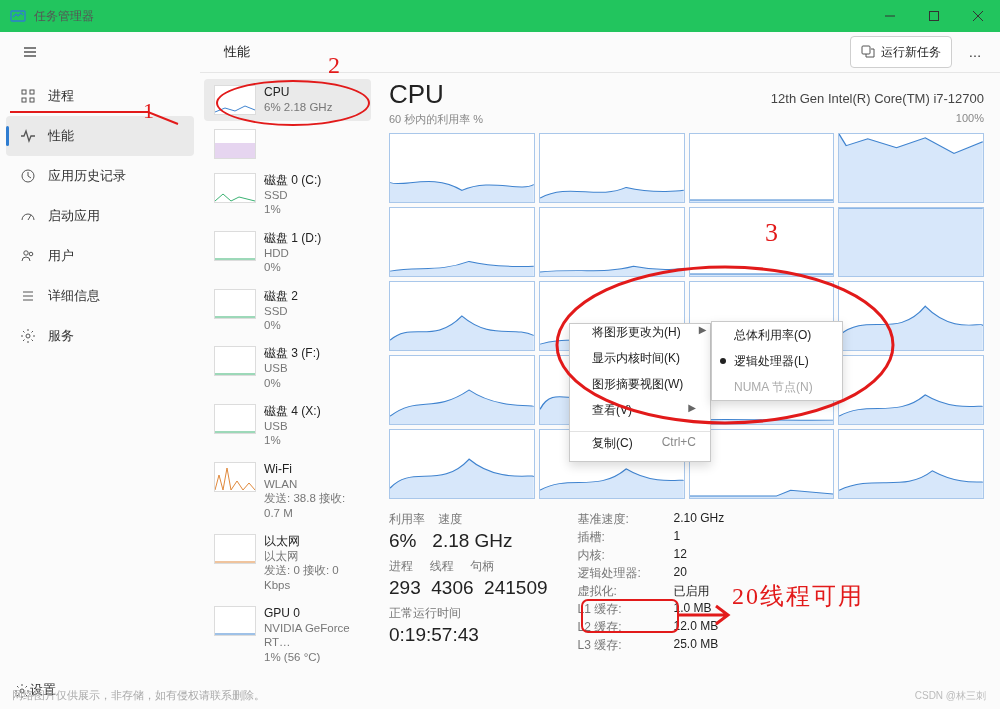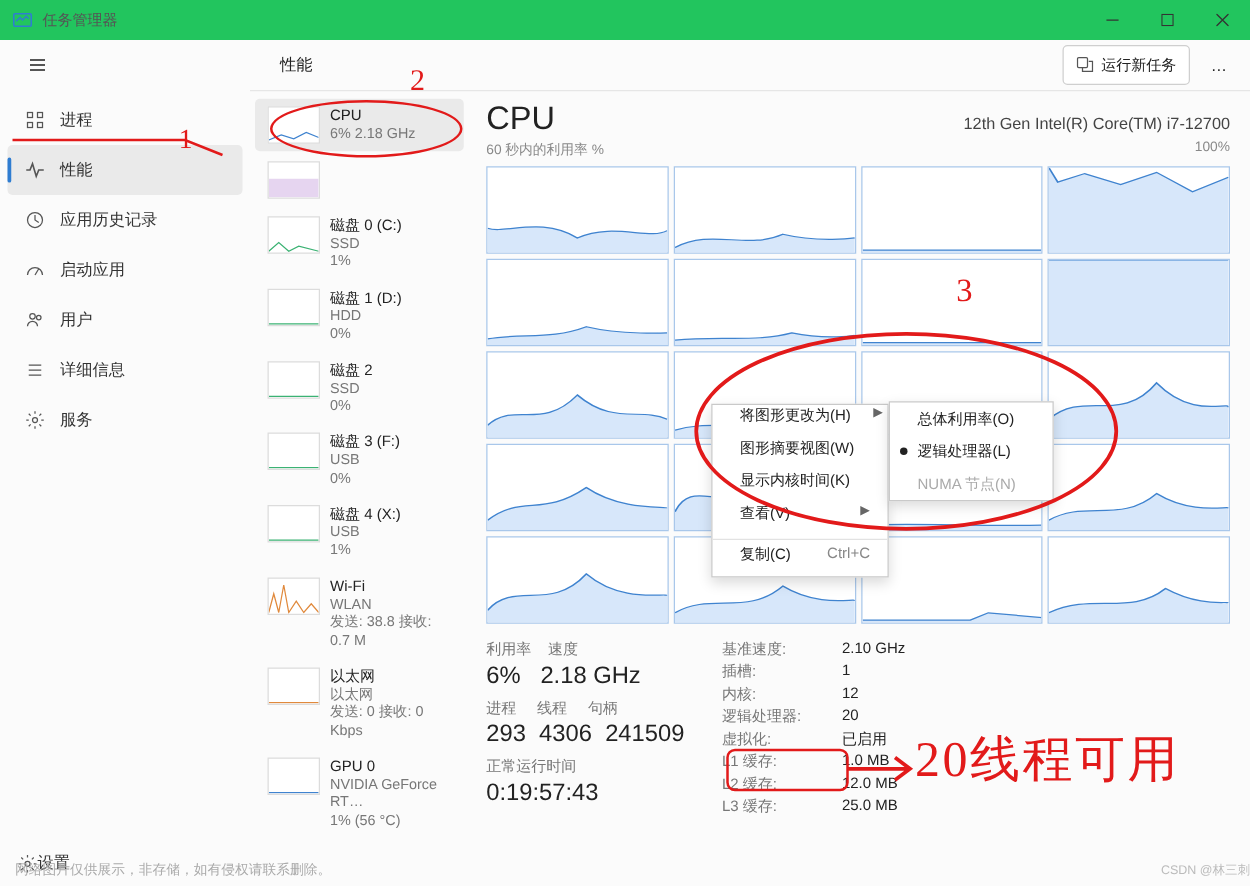--- a/index.html
+++ b/index.html
@@ -53,21 +53,21 @@
   .ctx-menu .arrow{color:#666;font-size:10px;margin-left:18px}
   .submenu{position:absolute;background:#fff;border:1px solid #c9c9c9;box-shadow:0 4px 10px rgba(0,0,0,.15);font-size:12px}
   .submenu .row{height:26px;display:flex;align-items:center;padding:0 16px 0 22px;white-space:nowrap;position:relative}
   .submenu .row.sel::before{content:"";position:absolute;left:8px;top:10px;width:6px;height:6px;border-radius:50%;background:#222}
   .submenu .row.dis{color:#aaa}
   
   .anno{position:absolute;pointer-events:none}
   .red{color:#e21a1a;font-family:"SimSun",serif}
   .red-circle{border:2px solid #e21a1a;border-radius:50%;position:absolute}
   .footer-note{position:absolute;left:12px;bottom:6px;font-size:11px;color:#aaa}
-  .watermark{position:absolute;right:0;bottom:6px;font-size:10px;color:#bbb}
+  .watermark{position:absolute;right:14px;bottom:6px;font-size:10px;color:#bbb}
 </style>
 </head>
 <body>
 
 <div class="window">
 
   <div class="titlebar">
     <span class="app-icon">
       <svg viewBox="0 0 16 16">
           <rect x="1" y="3" width="14" height="10" rx="1" fill="none" stroke="#2f7dd1" stroke-width="1.3"></rect>
@@ -472,24 +472,24 @@
               <div>25.0 MB</div>
             </div>
         </div>
 
         <div class="ctx-menu" style="left:194px;top:250px;width:140px" id="ctx">
             <div class="row">
               <span>将图形更改为(H)</span>
               <span class="arrow">▶</span>
             </div>
             <div class="row">
+              <span>显示内核时间(K)</span>
+            </div>
+            <div class="row">
               <span>图形摘要视图(W)</span>
-            </div>
-            <div class="row">
-              <span>显示内核时间(K)</span>
             </div>
             <div class="row">
               <span>查看(V)</span>
               <span class="arrow">▶</span>
             </div>
             <div class="sep"></div>
             <div class="row">
               <span>复制(C)</span>
               <span style="color: rgb(136, 136, 136); margin-left: 18px;">Ctrl+C</span>
             </div>
@@ -512,17 +512,17 @@
   <div class="anno red" style="left:765px;top:218px;font-size:26px">3</div>
   <svg class="anno" style="left:555px;top:265px" width="360" height="170">
       <ellipse cx="170" cy="80" rx="168" ry="78" fill="none" stroke="#e21a1a" stroke-width="3"></ellipse>
     </svg>
   <svg class="anno" style="left:580px;top:598px" width="100" height="36">
       <rect x="2" y="2" width="96" height="32" rx="6" fill="none" stroke="#e21a1a" stroke-width="2"></rect>
     </svg>
   <svg class="anno" style="left:676px;top:600px" width="60" height="30">
       <path d="M2 15 H50 M40 6 L52 15 L40 24" fill="none" stroke="#e21a1a" stroke-width="3"></path>
     </svg>
-  <div class="anno red" style="left:732px;top:580px;font-size:40px;letter-spacing:2px">20线程可用</div>
+  <div class="anno red" style="left:732px;top:580px;font-size:24px;letter-spacing:2px">20线程可用</div>
 
   <div class="footer-note">网络图片仅供展示，非存储，如有侵权请联系删除。</div>
   <div class="watermark">CSDN @林三刺</div>
 </div>
 
 </body></html>

